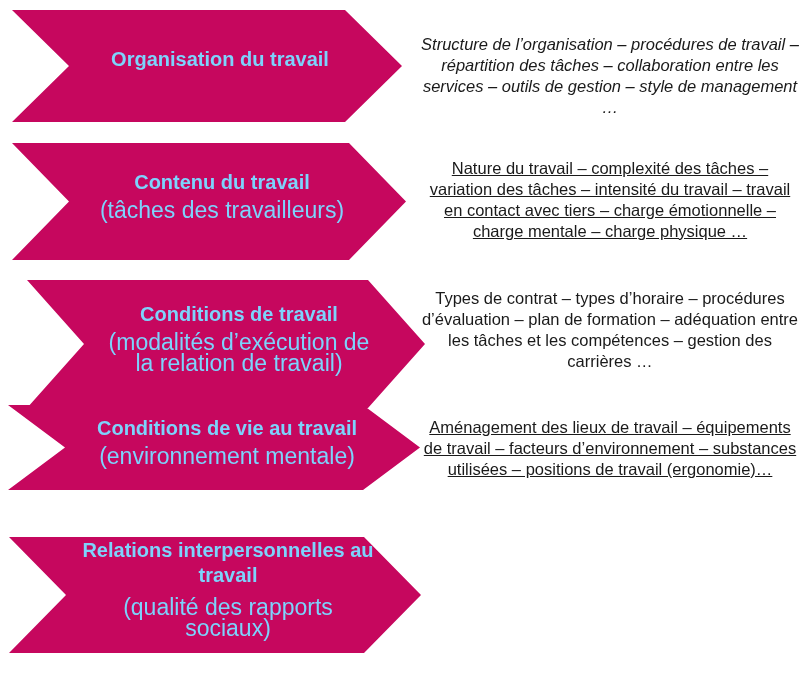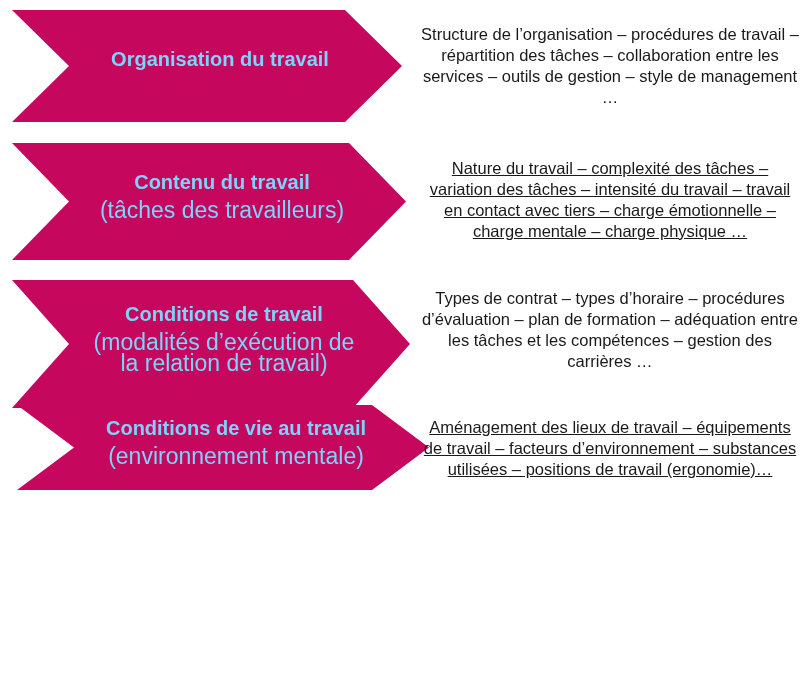--- a/index.html
+++ b/index.html
@@ -49,34 +49,38 @@
 </style>
 </head>
 <body style="--arrow-fill: #C6075E; background: rgb(255, 255, 255);">
 
 <div class="diagram">
 
   <div class="arrow arrow1" style="left:12px; top:10px; width:390px; height:112px;">
     <div class="arrow-title">Organisation du travail</div>
 
   </div>
-  <div class="desc" style="top:24px;">Structure de l’organisation – procédures de travail – répartition des tâches – collaboration entre les services – outils de gestion – style de management …</div>
+  <div class="desc" style="top:34px;font-style:italic;">Structure de l’organisation – procédures de travail – répartition des tâches – collaboration entre les services – outils de gestion – style de management …</div>
 
   <div class="arrow arrow2" style="left:12px; top:143px; width:394px; height:117px;">
     <div class="arrow-title">Contenu du travail</div>
     <div class="arrow-subtitle">(tâches des travailleurs)</div>
   </div>
   <div class="desc" style="top:158px;text-decoration:underline;">Nature du travail – complexité des tâches – variation des tâches – intensité du travail – travail en contact avec tiers – charge émotionnelle – charge mentale – charge physique …</div>
 
-  <div class="arrow arrow3" style="left:12px; top:280px; width:398px; height:128px;">
+  <div class="arrow arrow3" style="left:27px; top:280px; width:398px; height:128px;">
     <div class="arrow-title">Conditions de travail</div>
     <div class="arrow-subtitle">(modalités d’exécution de la relation de travail)</div>
   </div>
   <div class="desc" style="top:288px;">Types de contrat – types d’horaire – procédures d’évaluation – plan de formation – adéquation entre les tâches et les compétences – gestion des carrières …</div>
 
-  <div class="arrow arrow4" style="left:17px; top:405px; width:412px; height:85px;">
+  <div class="arrow arrow4" style="left:8px; top:405px; width:412px; height:85px;">
     <div class="arrow-title">Conditions de vie au travail</div>
     <div class="arrow-subtitle">(environnement mentale)</div>
   </div>
   <div class="desc" style="top:417px;text-decoration:underline;">Aménagement des lieux de travail – équipements de travail – facteurs d’environnement – substances utilisées – positions de travail (ergonomie)…</div>
 
+  <div class="arrow arrow5" style="left:9px; top:537px; width:412px; height:116px;">
+    <div class="arrow-title" style="max-width:300px;">Relations interpersonnelles au travail</div>
+    <div class="arrow-subtitle">(qualité des rapports sociaux)</div>
+  </div>
 
 </div>
 
 </body></html>

